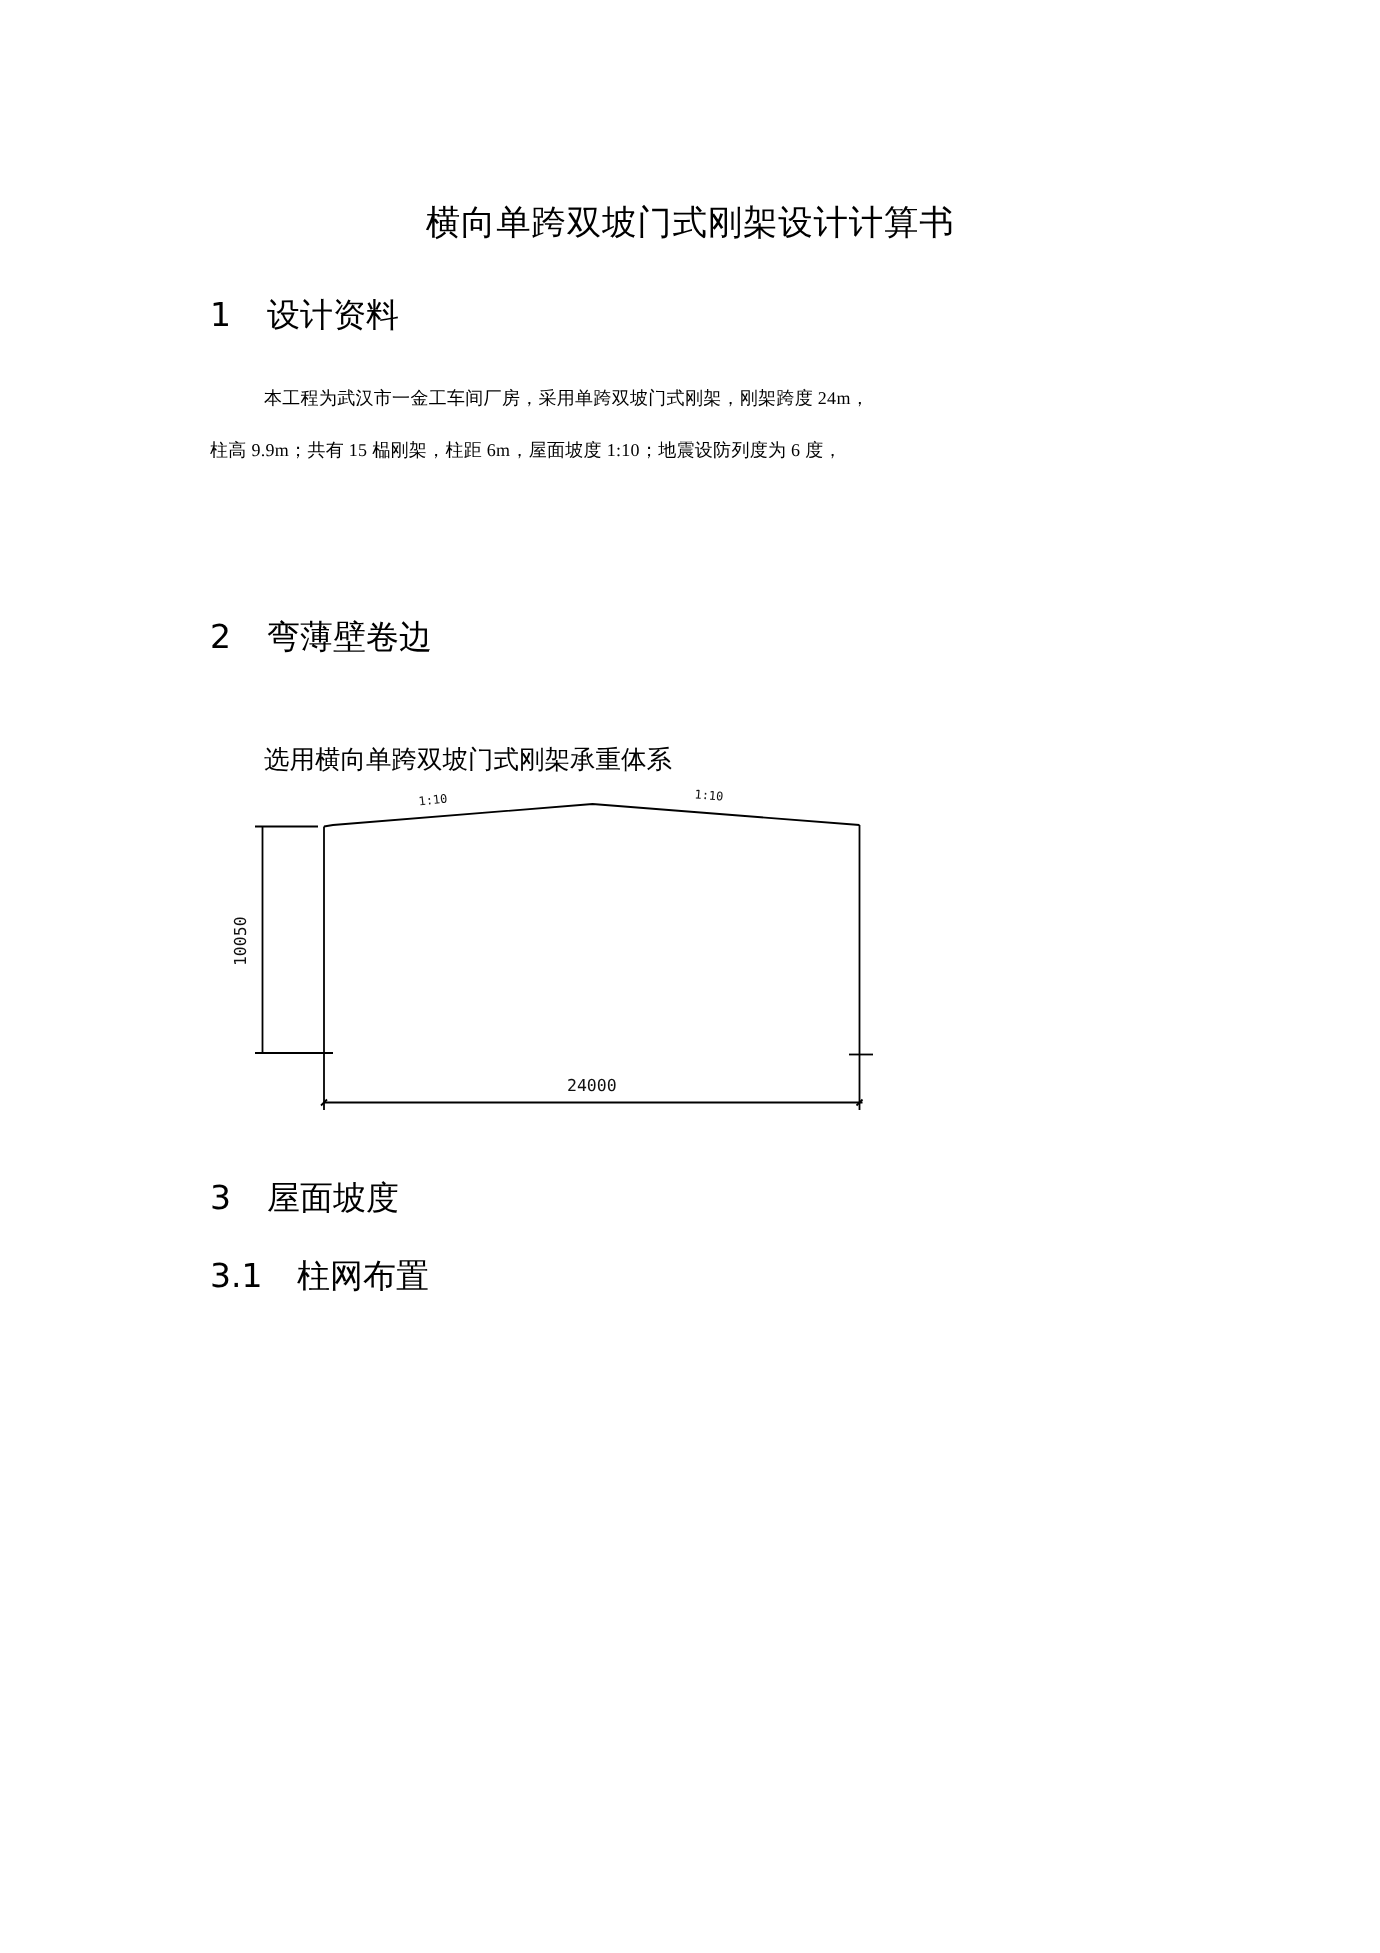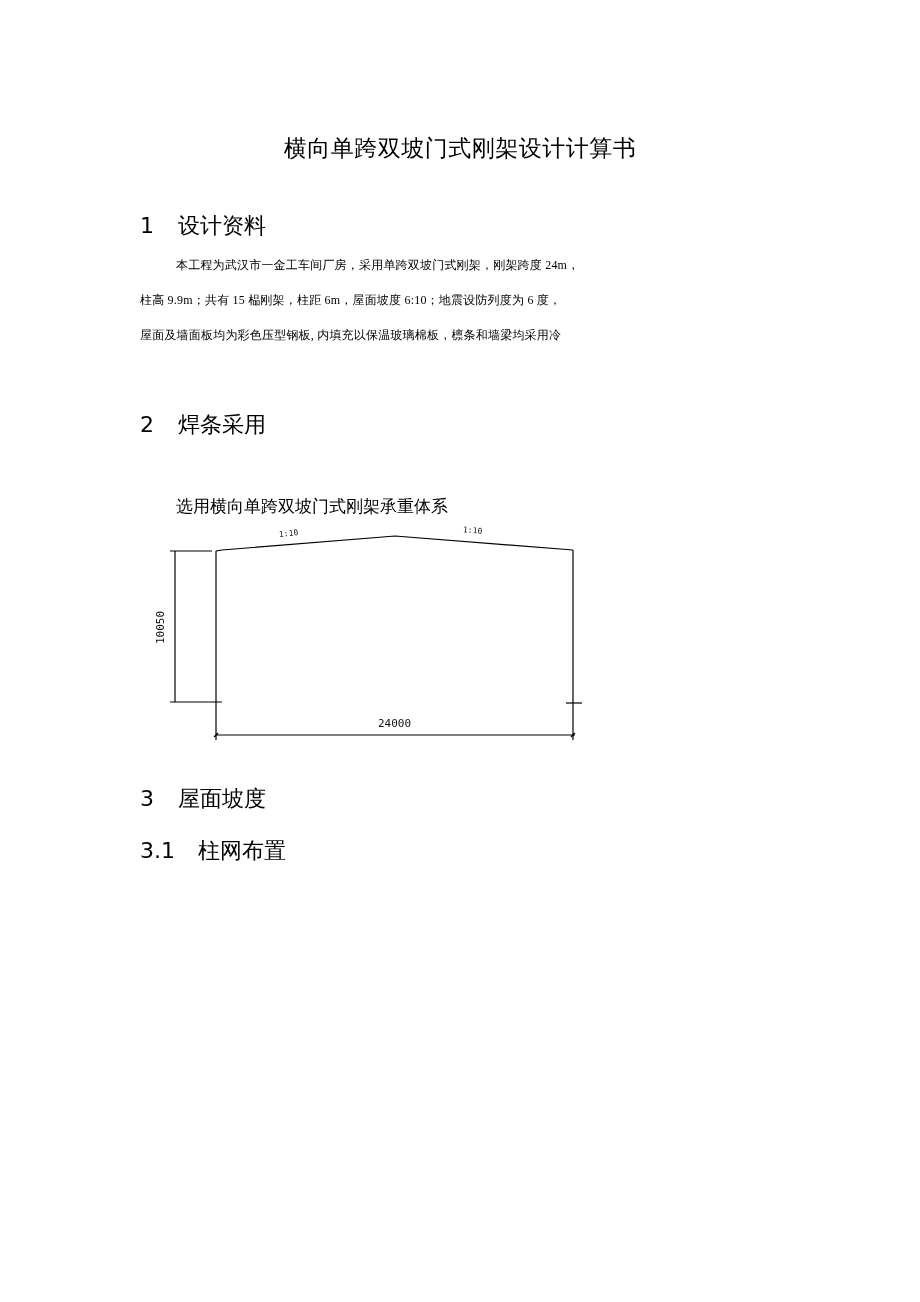--- a/index.html
+++ b/index.html
@@ -38,21 +38,21 @@
       font-size: 22px;
       white-space: nowrap;
     }
     .heading .num {
       display: inline-block;
       width: 38px;
     }
     .heading.sub .num {
       width: 58px;
     }
-    .h1 { top: 195px; margin-top: 16px; }
+    .h1 { top: 195px; }
     .h2 { top: 410px; }
     .h3 { top: 784px; }
     .h31 { top: 836px; }
 
     .para {
       position: absolute;
       left: 140px;
       width: 650px;
       font-family: "Liberation Serif", serif;
       font-size: 12px;
@@ -111,26 +111,25 @@
 <div class="page">
 
   <div class="doc-title">横向单跨双坡门式刚架设计计算书</div>
 
   <div class="heading h1">
     <span class="num">1</span><span>设计资料</span>
   </div>
 
   <div class="para">
     <span class="line first">本工程为武汉市一金工车间厂房，采用单跨双坡门式刚架，刚架跨度 24m，</span>
-    <span class="line">柱高 9.9m；共有 15 榀刚架，柱距 6m，屋面坡度 6:10；地震设防列度为 6 度，</span>
-    <span class="line">屋面及墙面板均为彩色压型钢板, 内填充以保温玻璃棉板，檩条和墙梁均采用冷</span>
+    <span class="line">柱高 9.9m；共有 15 榀刚架，柱距 6m，屋面坡度 1:10；地震设防列度为 6 度，</span>
   </div>
 
   <div class="heading h2">
-    <span class="num">2</span><span>焊条采用</span>
+    <span class="num">2</span><span>弯薄壁卷边</span>
   </div>
 
   <div class="caption">选用横向单跨双坡门式刚架承重体系</div>
 
   <div class="diagram">
     <svg width="920" height="1302" viewBox="0 0 920 1302">
       <g stroke="#000" stroke-width="1.2" fill="none">
 
         <line x1="175" y1="551" x2="175" y2="702"></line>
         <line x1="170" y1="551" x2="212" y2="551"></line>

